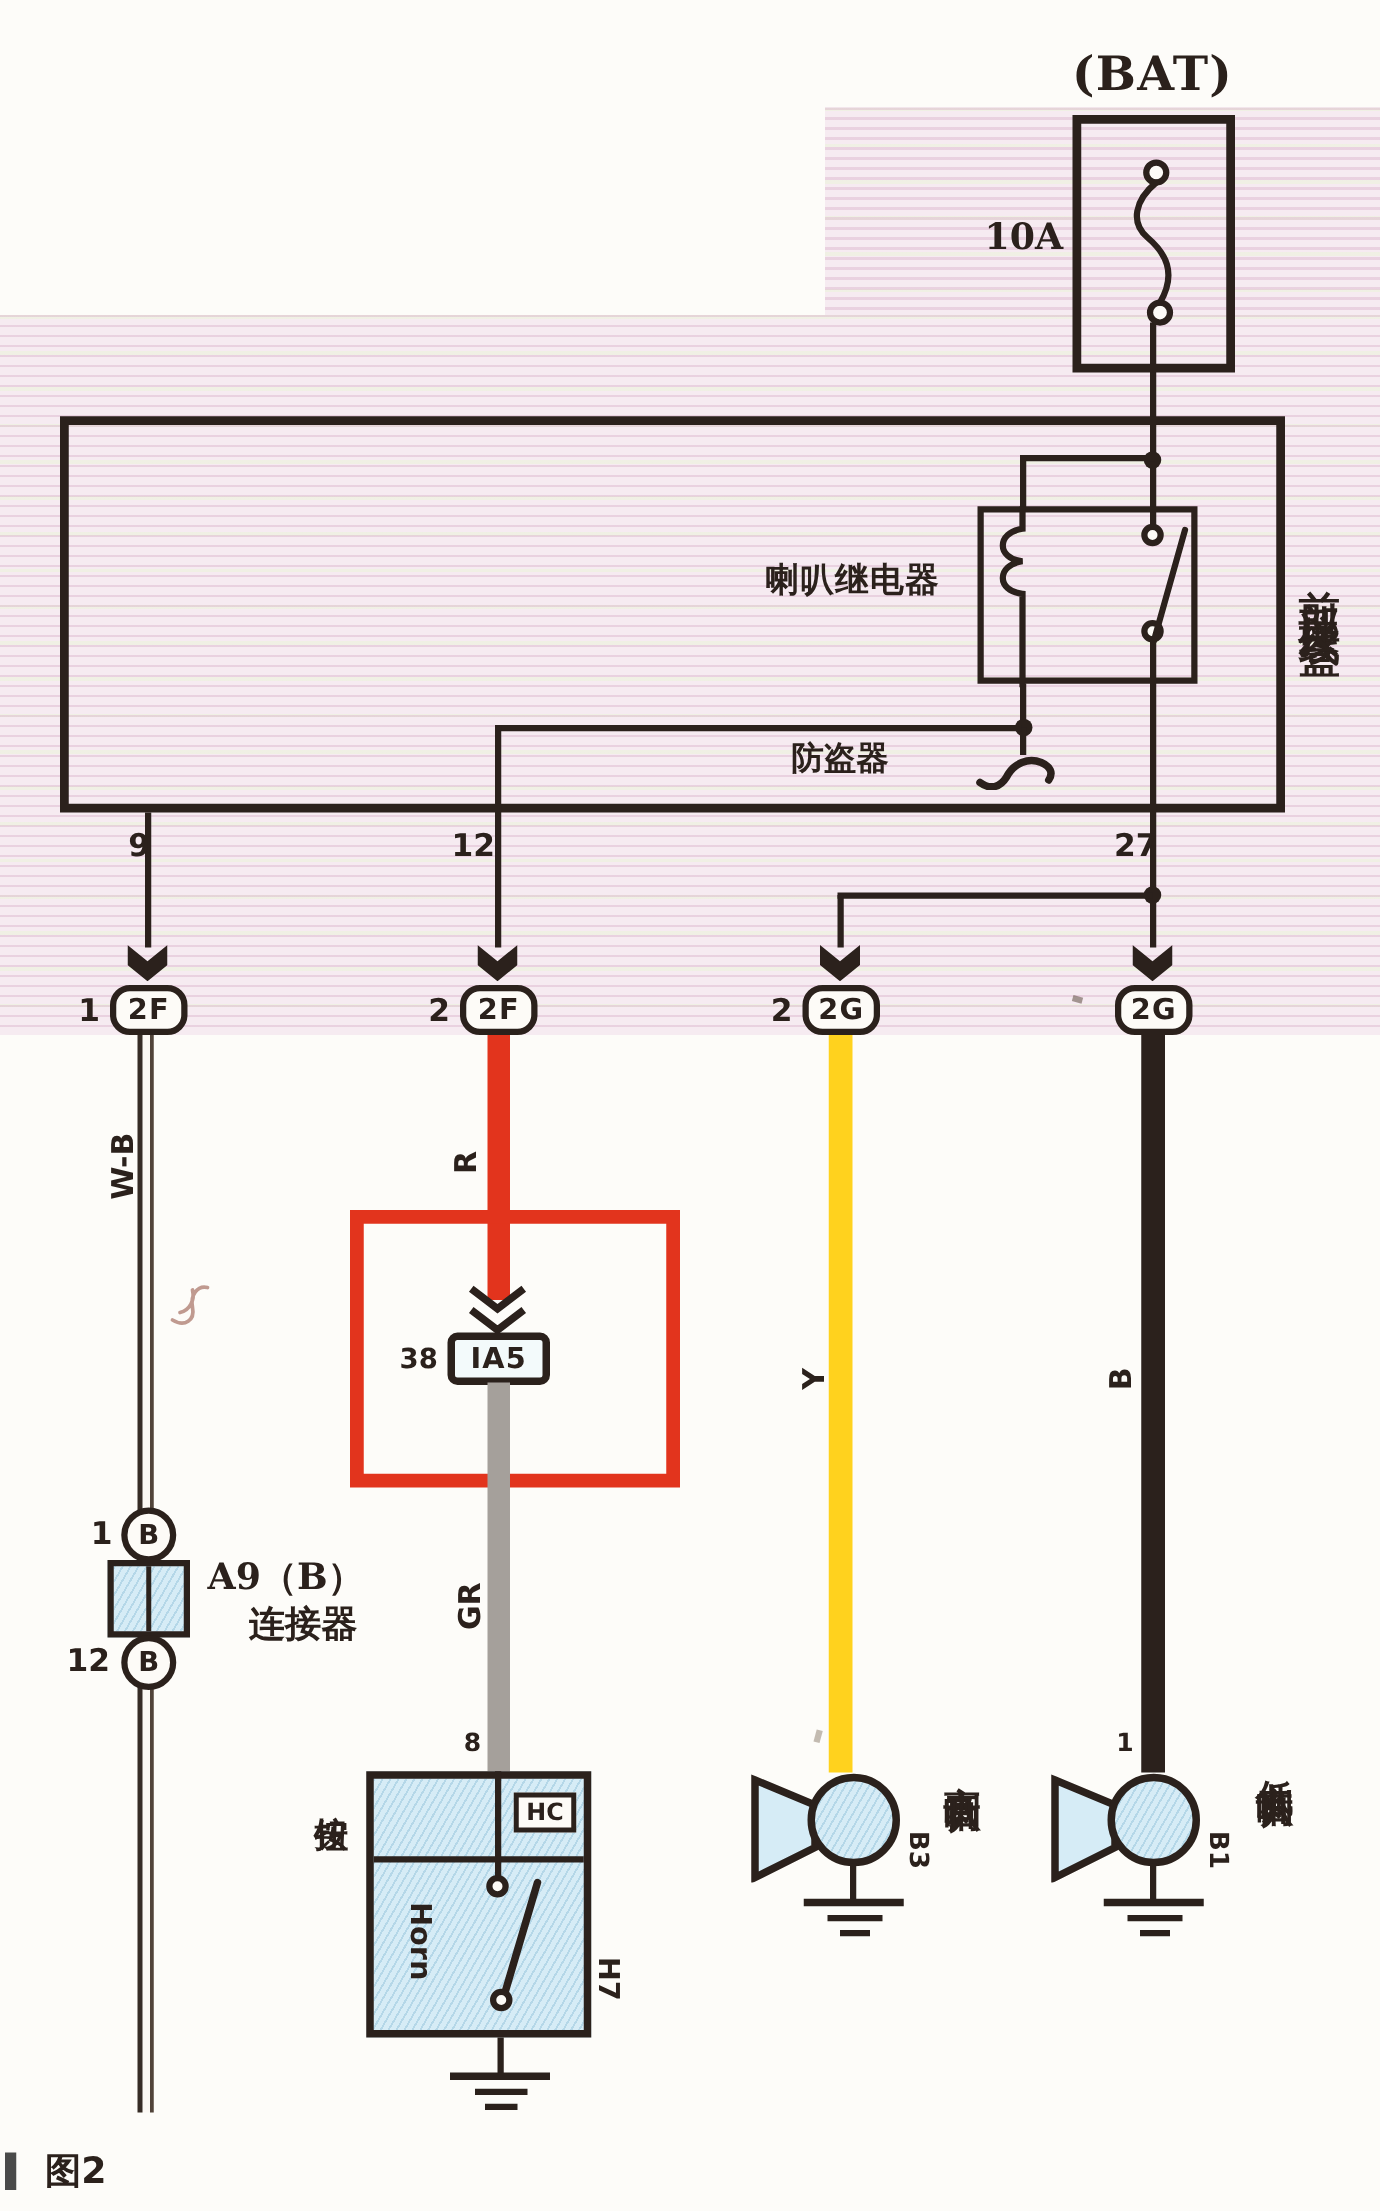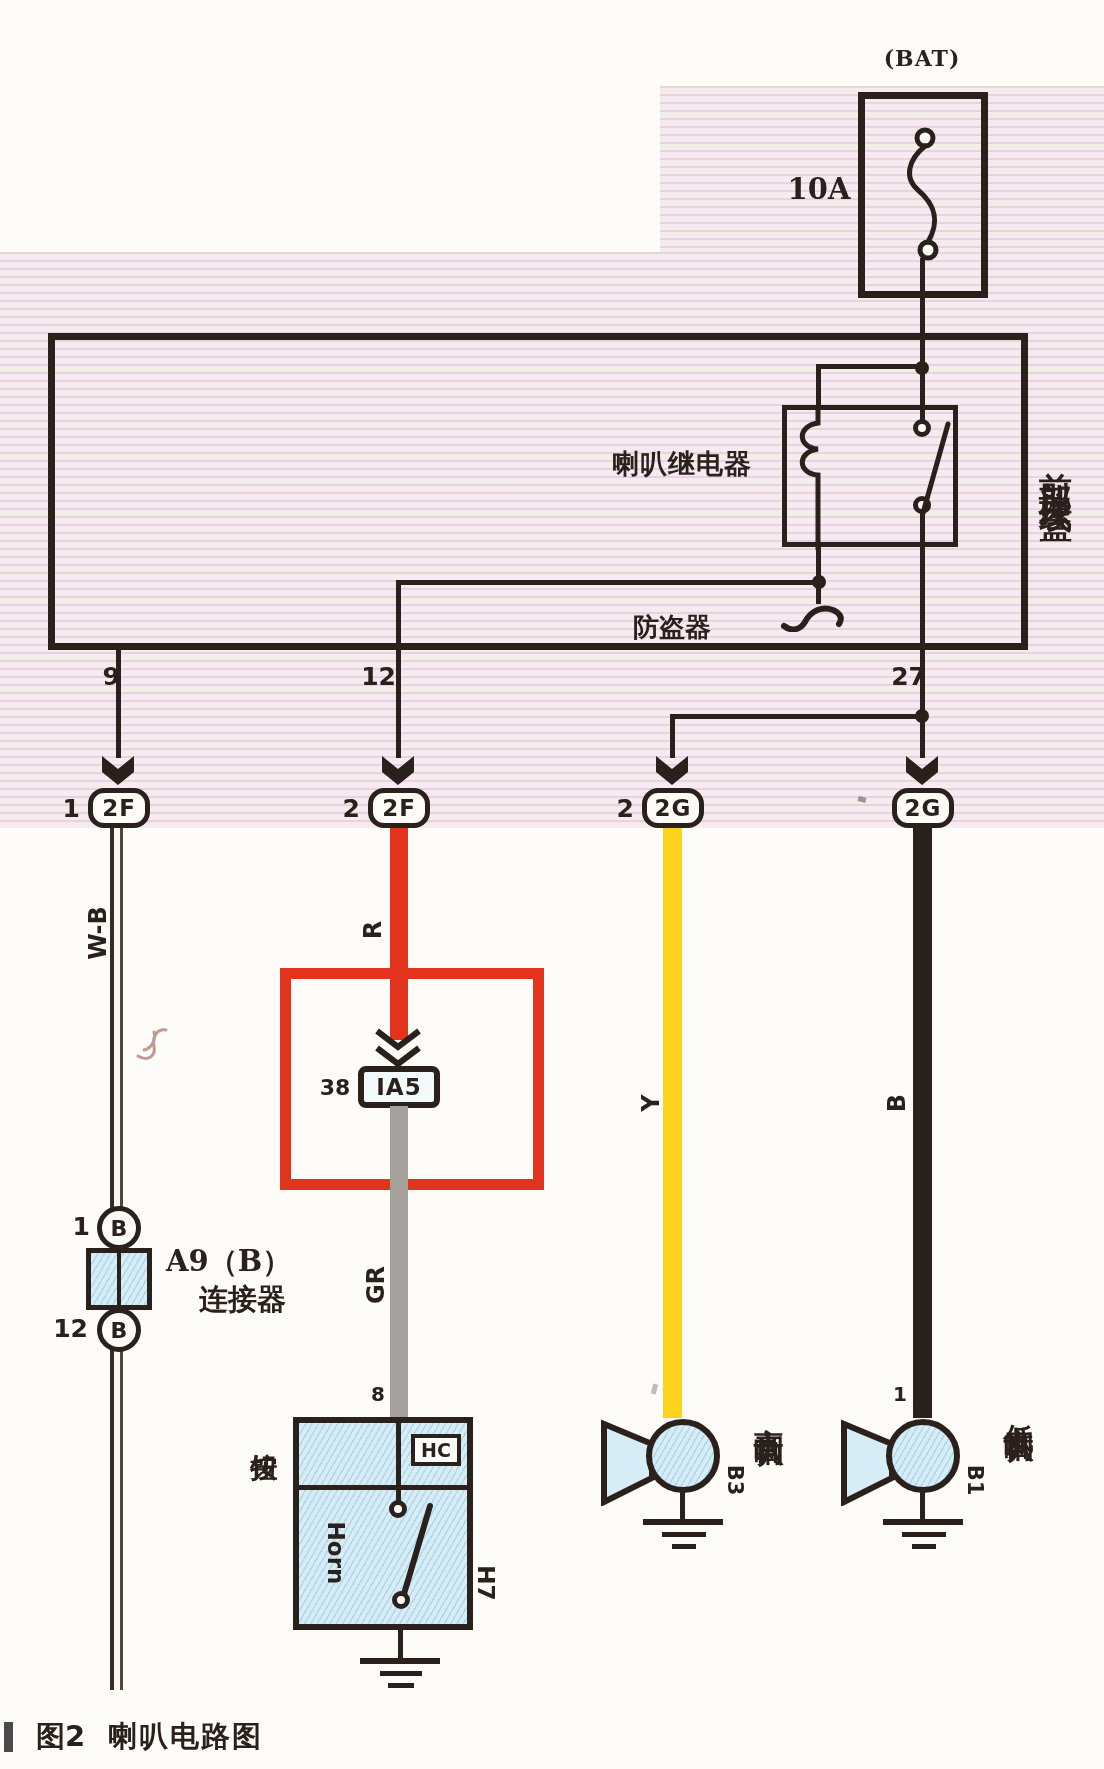--- a/index.html
+++ b/index.html
@@ -35,21 +35,21 @@
   .inkstroke{color:var(--ink);}
 </style>
 </head>
 <body>
 
 <div id="page">
 
   <div class="abs band" style="left:0;top:252px;width:1104px;height:576px;"></div>
   <div class="abs band" style="left:660px;top:86px;width:444px;height:166px;"></div>
 
-  <div class="abs t serif" style="left:876px;top:40px;width:92px;height:36px;font-size:22px;font-weight:600;letter-spacing:1px;">(BAT)</div>
+  <div class="abs t serif" style="left:876px;top:40px;width:92px;height:36px;font-size:38px;font-weight:600;letter-spacing:1px;">(BAT)</div>
   <div class="abs t serif" style="left:788px;top:174px;width:62px;height:30px;font-size:29px;">10A</div>
 
   <div class="abs w" style="left:920px;top:258px;width:5px;height:164px;"></div>
   <div class="abs boxline" style="left:858px;top:92px;width:130px;height:206px;"></div>
   <svg class="abs inkstroke" style="left:880px;top:112px;" width="90" height="160" viewBox="0 0 90 160">
     <circle cx="45" cy="26" r="8" fill="#fdfbf7" stroke="currentColor" stroke-width="5"></circle>
     <circle cx="48" cy="138" r="8" fill="#fdfbf7" stroke="currentColor" stroke-width="5"></circle>
     <path d="M45,34 C28,48 24,66 38,78 C52,90 62,106 48,130" fill="none" stroke="currentColor" stroke-width="5" stroke-linecap="round"></path>
   </svg>
 
@@ -70,21 +70,21 @@
     <line x1="8" y1="95" x2="33" y2="6" stroke="currentColor" stroke-width="5" stroke-linecap="round"></line>
   </svg>
   <div class="abs t serif" style="left:608px;top:448px;width:148px;height:32px;font-size:27px;letter-spacing:1px;">喇叭继电器</div>
 
   <div class="abs w" style="left:816px;top:547px;width:5px;height:38px;"></div>
   <div class="abs dot" style="left:812px;top:575px;"></div>
   <div class="abs w" style="left:816px;top:582px;width:5px;height:22px;"></div>
   <svg class="abs inkstroke" style="left:778px;top:598px;" width="80" height="34" viewBox="0 0 80 34">
     <path d="M6,28 C14,34 22,32 27,24 C33,12 45,8 55,12 C62,15 65,20 61,26" fill="none" stroke="currentColor" stroke-width="6" stroke-linecap="round"></path>
   </svg>
-  <div class="abs t serif" style="left:626px;top:612px;width:92px;height:30px;font-size:26px;text-align:center;">防盗器</div>
+  <div class="abs t serif" style="left:626px;top:591px;width:92px;height:30px;font-size:26px;text-align:center;">防盗器</div>
   <div class="abs w" style="left:396px;top:580px;width:421px;height:5px;"></div>
 
   <div class="abs w" style="left:116px;top:650px;width:5px;height:108px;"></div>
   <div class="abs w" style="left:396px;top:580px;width:5px;height:178px;"></div>
   <div class="abs t pin" style="left:76px;top:662px;width:44px;height:28px;">9</div>
   <div class="abs t pin" style="left:352px;top:662px;width:44px;height:28px;">12</div>
   <div class="abs t pin" style="left:882px;top:662px;width:44px;height:28px;">27</div>
   <div class="abs dot" style="left:915px;top:709px;"></div>
   <div class="abs w" style="left:670px;top:714px;width:252px;height:5px;"></div>
   <div class="abs w" style="left:670px;top:716px;width:5px;height:42px;"></div>
@@ -182,15 +182,14 @@
   <div class="abs hatch" style="left:886px;top:1419px;width:74px;height:74px;border:6px solid var(--ink);border-radius:50%;"></div>
   <div class="abs w" style="left:920px;top:1491px;width:5px;height:30px;"></div>
   <div class="abs w" style="left:883px;top:1519px;width:80px;height:6px;"></div>
   <div class="abs w" style="left:902px;top:1532px;width:44px;height:5px;"></div>
   <div class="abs w" style="left:912px;top:1544px;width:24px;height:5px;"></div>
   <div class="abs t rotcw" style="left:953px;top:1468px;width:44px;height:24px;font-size:21px;">B1</div>
   <div class="abs serif vtxt" style="left:1000px;top:1400px;width:36px;height:140px;font-size:30px;letter-spacing:3px;">低音喇叭</div>
 
   <div class="abs" style="left:4px;top:1722px;width:9px;height:30px;background:#4a4a4a;"></div>
   <div class="abs t" style="left:36px;top:1720px;width:62px;height:34px;font-size:29px;justify-content:flex-start;">图2</div>
-  <div class="abs t" style="left:108px;top:1720px;width:240px;height:34px;font-size:29px;justify-content:flex-start;letter-spacing:2px;">喇叭电路图</div>
 
 </div>
 
 </body></html>

